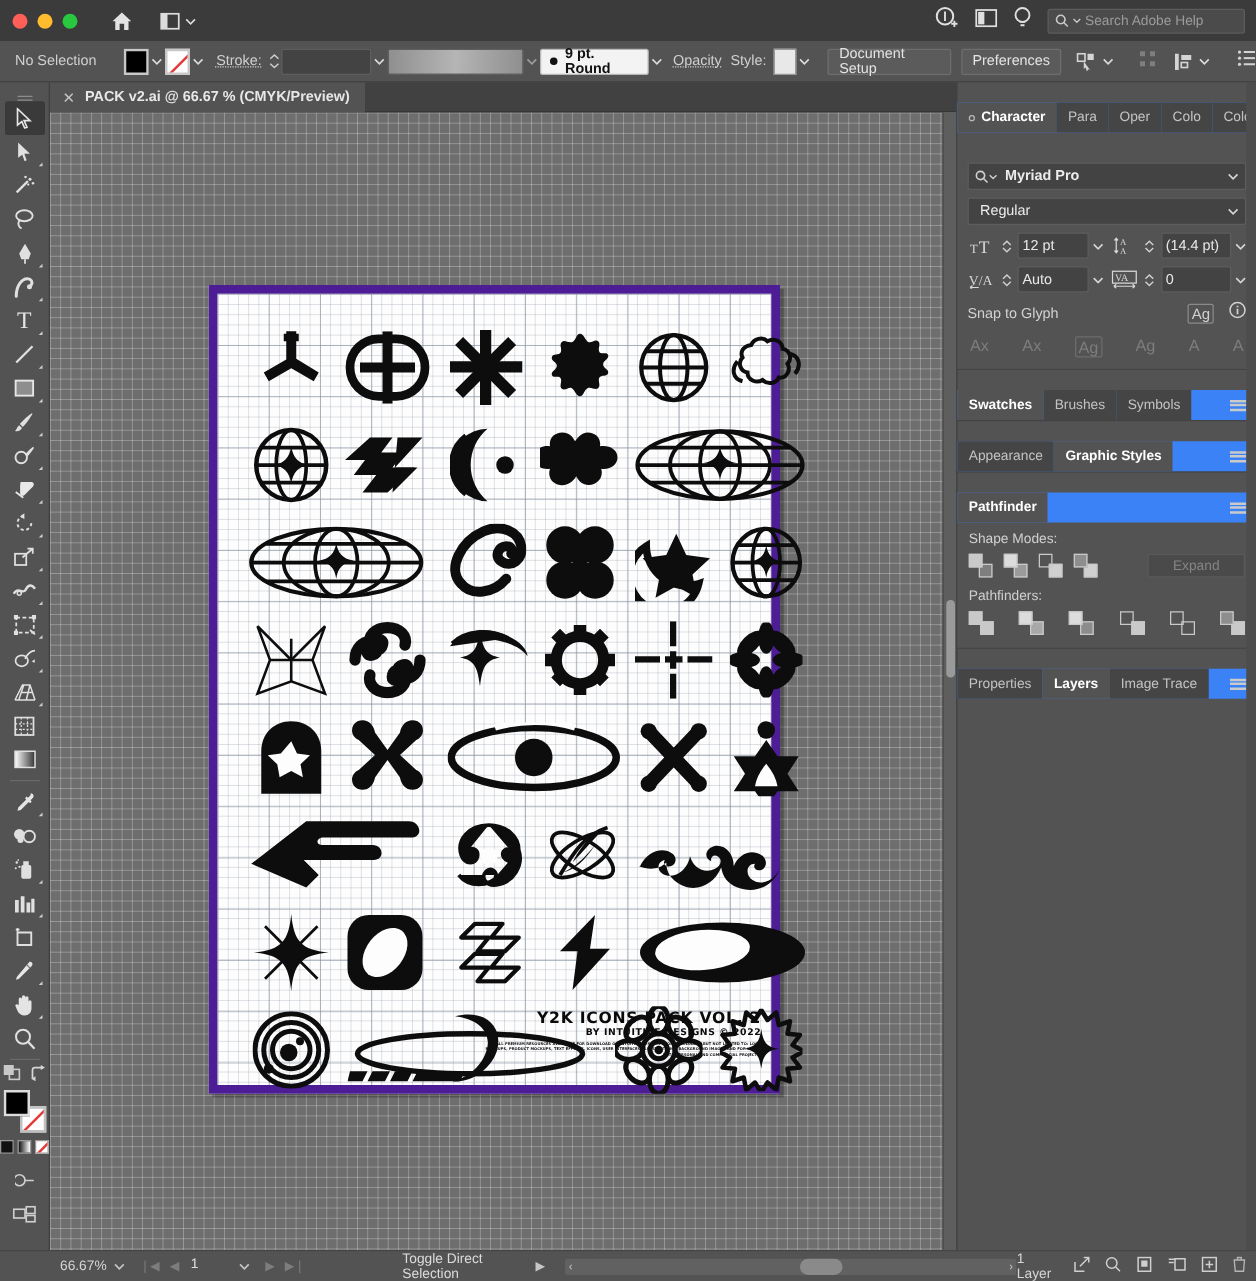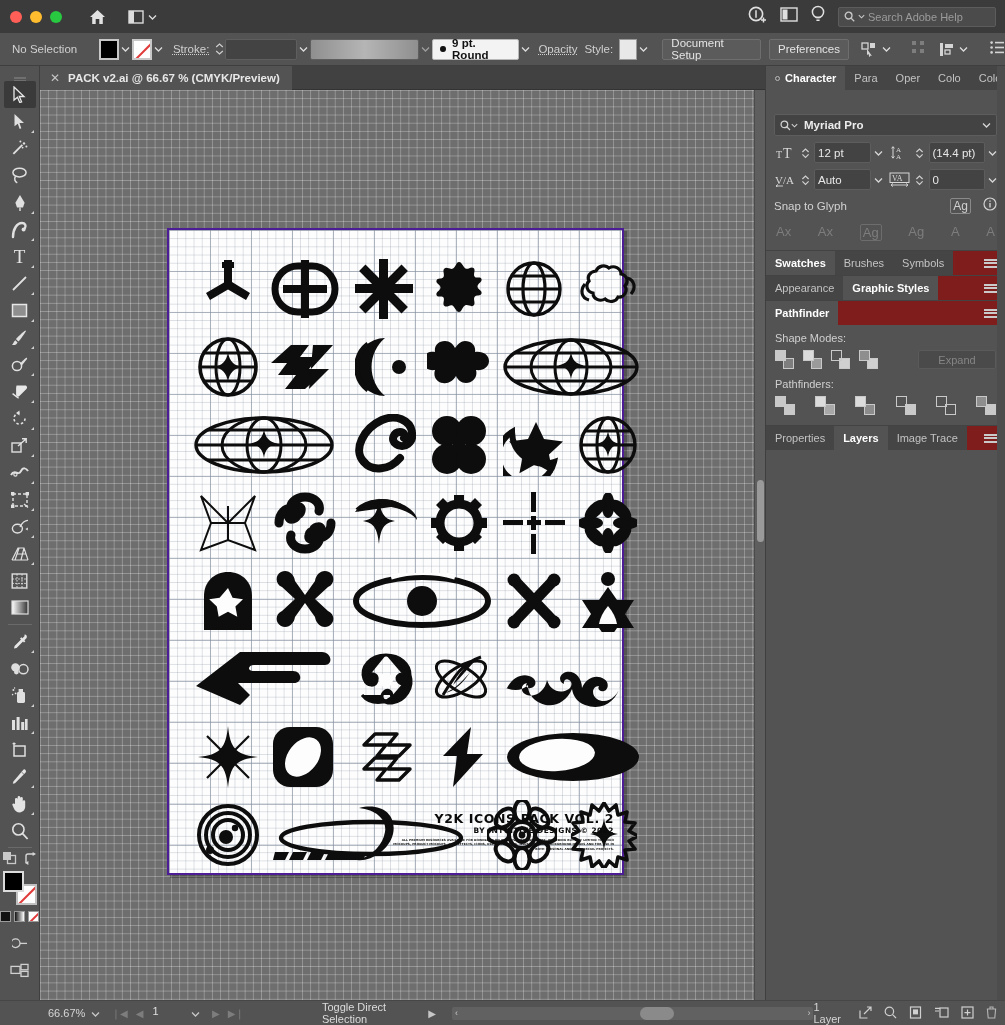--- a/index.html
+++ b/index.html
@@ -139,21 +139,21 @@
   }
   .canvas-grid {
     position: absolute; inset: 0;
     background-image:
       linear-gradient(to right, rgba(255,255,255,.28) 1px, transparent 1px),
       linear-gradient(to bottom, rgba(255,255,255,.28) 1px, transparent 1px);
     background-size: 8.2px 8.2px;
   }
   .artboard {
     position: absolute; left: 127px; top: 138px; width: 457px; height: 647px;
-    background: #fdfdfd; border: 2px solid #4c1d95;
+    background: #fdfdfd; border: 7px solid #4c1d95;
     box-shadow: 3px 3px 0 rgba(0,0,0,.25);
   }
   .artboard-grid {
     position: absolute; inset: 0;
     background-image:
       linear-gradient(to right, rgba(140,150,165,.30) 1px, transparent 1px),
       linear-gradient(to bottom, rgba(140,150,165,.30) 1px, transparent 1px),
       linear-gradient(to right, rgba(120,132,150,.55) 1px, transparent 1px),
       linear-gradient(to bottom, rgba(120,132,150,.55) 1px, transparent 1px);
     background-size: 8.2px 8.2px, 8.2px 8.2px, 41px 41px, 41px 41px;
@@ -210,21 +210,21 @@
   .sb-hthumb { position: absolute; left: 188px; width: 34px; height: 13px; background: #8a8a8a; border-radius: 7px; }
   .sb-right { margin-left: auto; display: flex; align-items: center; gap: 12px; padding-right: 8px; }
   .layers-count { margin-right: 6px; }
 
   
   .rightpanel {
     position: absolute; right: 0; top: 66px; width: 240px; bottom: 25px;
     background: #535353; border-left: 1px solid #3f3f3f;
   }
   .panel { border-bottom: 1px solid #434343; }
-  .tabrow { display: flex; align-items: stretch; height: 24px; background: #7f1d1d; position: relative; }
+  .tabrow { display: flex; align-items: stretch; height: 24px; background: #3b82f6; position: relative; margin-top: 16px; }
   .ptab {
     display: flex; align-items: center; padding: 0 9px; color: #c3c3c3; font-size: 11px;
     background: #454545; white-space: nowrap;
   }
   .ptab.sel { background: #535353; color: #fff; font-weight: bold; }
   .ptab .dotmark { width: 5px; height: 5px; border: 1px solid #b9b9b9; border-radius: 50%; margin-right: 5px; }
   .hamb { margin-left: auto; display: flex; align-items: center; padding: 0 8px; }
   .hamb i { display: block; width: 13px; border-top: 2px solid #cacaca; margin: 1.5px 0; }
 
   .charbody { padding: 24px 8px 9px; background: #535353; }
@@ -1036,20 +1036,26 @@
       <div class="charbody">
         <div class="fontrow">
           <svg width="11" height="11" viewBox="0 0 11 11">
               <circle cx="4.4" cy="4.4" r="3.3" fill="none" stroke="#cfcfcf" stroke-width="1.3"></circle>
               <path d="M7 7l3 3" stroke="#cfcfcf" stroke-width="1.3"></path>
             </svg>
           <svg width="7" height="5" viewBox="0 0 7 5">
               <path d="M.8 1.2L3.5 3.8 6.2 1.2" fill="none" stroke="#cfcfcf" stroke-width="1.1"></path>
             </svg>
           <span class="txt">Myriad Pro</span>
+          <svg width="9" height="6" viewBox="0 0 9 6">
+              <path d="M1 1.5L4.5 5 8 1.5" fill="none" stroke="#d6d6d6" stroke-width="1.3"></path>
+            </svg>
+        </div>
+        <div class="fontrow">
+          <span class="txt plain">Regular</span>
           <svg width="9" height="6" viewBox="0 0 9 6">
               <path d="M1 1.5L4.5 5 8 1.5" fill="none" stroke="#d6d6d6" stroke-width="1.3"></path>
             </svg>
         </div>
         <div class="cgrid">
           <div class="cfield">
             <span class="cficon">
               <svg width="19" height="14" viewBox="0 0 19 14">
                   <text x="0" y="12" font-family="Liberation Serif, serif" font-size="10" fill="#d8d8d8">T</text>
                   <text x="7" y="12" font-family="Liberation Serif, serif" font-size="14" fill="#d8d8d8">T</text>

